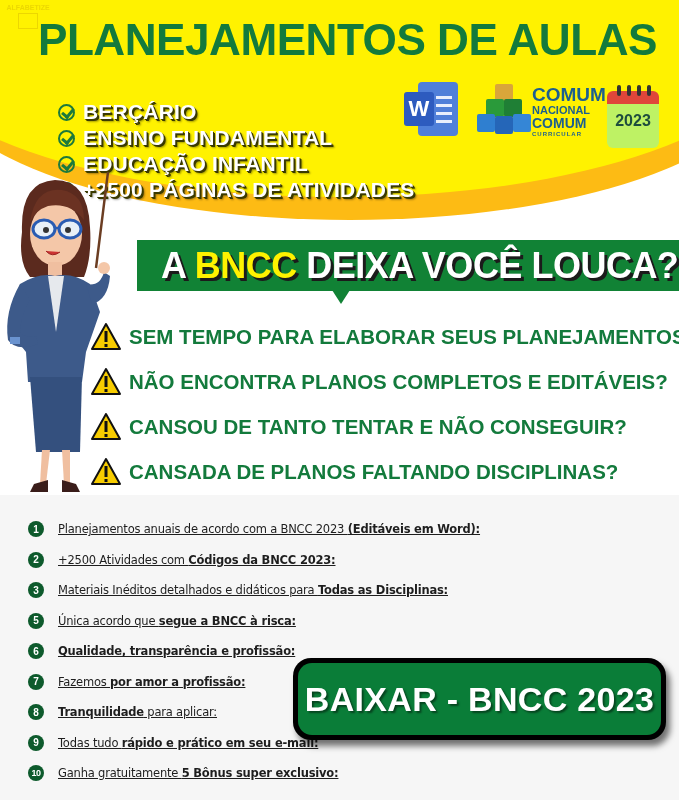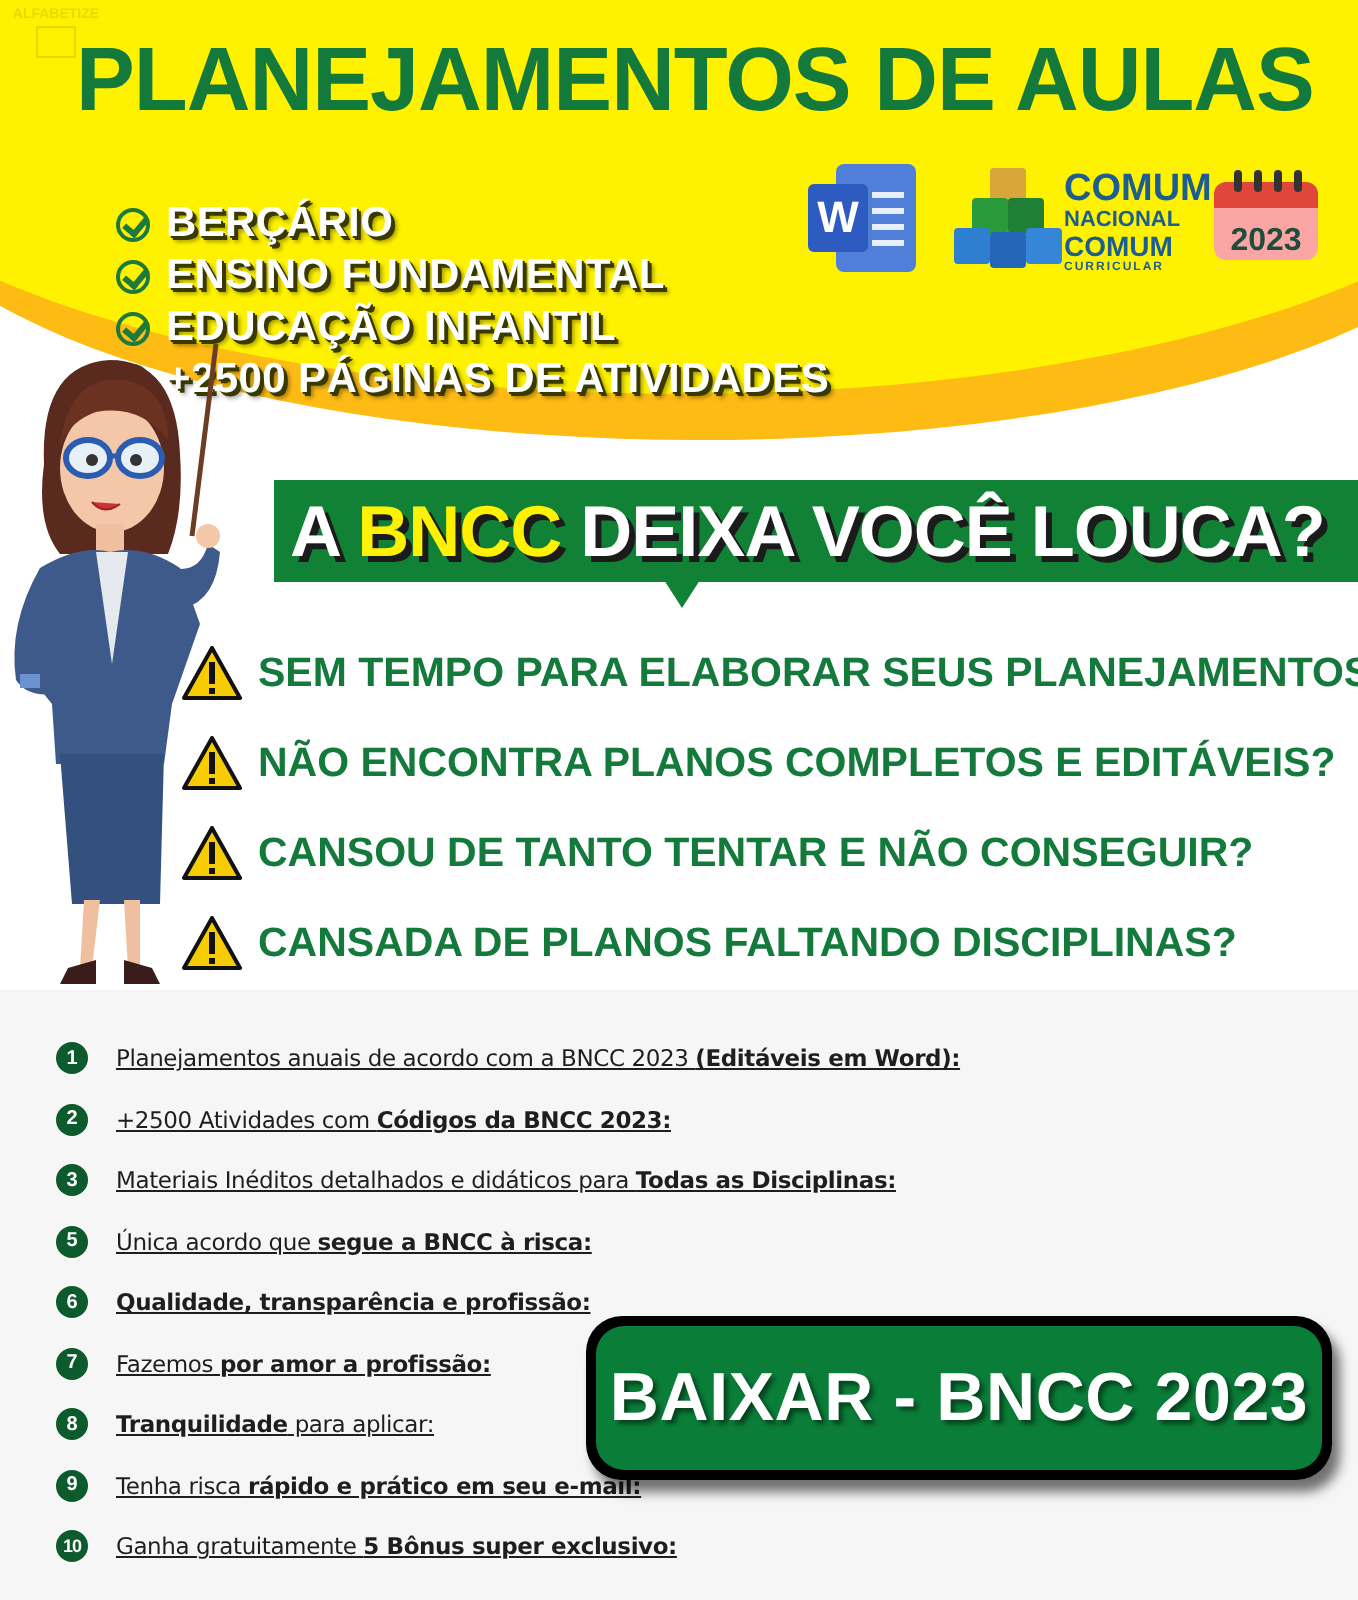--- a/index.html
+++ b/index.html
@@ -32,28 +32,28 @@
   .bncc-logo { position: absolute; left: 476px; top: 82px; width: 120px; height: 58px; z-index: 3; }
   .cube { position: absolute; width: 18px; height: 18px; border-radius: 2px; }
   .bncc-text { position: absolute; left: 56px; top: 3px; color: #1c5f8f; font-weight: 900; line-height: 1; }
   .bncc-text .b1 { font-size: 19px; display: block; }
   .bncc-text .b2 { font-size: 11px; display: block; margin-top: 1px; }
   .bncc-text .b3 { font-size: 14px; display: block; }
   .bncc-text .b4 { font-size: 6px; display: block; letter-spacing: 1px; margin-top: 1px; }
 
   .cal-icon { position: absolute; left: 607px; top: 85px; width: 52px; height: 52px; z-index: 3; }
   .cal-icon .top { position: absolute; left: 0; top: 6px; width: 52px; height: 13px; background: #e0463a; border-radius: 6px 6px 0 0; }
-  .cal-icon .body { position: absolute; left: 0; top: 19px; width: 52px; height: 26px; background: #fca5a5; border-radius: 0 0 6px 6px; color: #1e4d3d; font-weight: 900; font-size: 16px; text-align: center; line-height: 33px; }
+  .cal-icon .body { position: absolute; left: 0; top: 19px; width: 52px; height: 44px; background: #bef264; border-radius: 0 0 6px 6px; color: #1e4d3d; font-weight: 900; font-size: 16px; text-align: center; line-height: 33px; }
   .cal-icon .ring { position: absolute; top: 0; width: 4px; height: 11px; background: #333; border-radius: 2px; }
 
   
   .teacher { position: absolute; left: 0; top: 172px; width: 130px; height: 322px; z-index: 4; }
 
   
-  .banner { position: absolute; left: 137px; top: 240px; width: 542px; height: 51px; background: #118235; z-index: 3; display: flex; align-items: center; padding-left: 8px; }
+  .banner { position: absolute; left: 137px; top: 240px; width: 542px; height: 51px; background: #118235; z-index: 3; display: flex; align-items: center; padding-left: 24px; }
   .banner-tail { position: absolute; left: 332px; top: 290px; width: 0; height: 0; border-left: 9px solid transparent; border-right: 9px solid transparent; border-top: 14px solid #118235; z-index: 3; }
   .banner-text { font-weight: 900; font-size: 36px; color: #fff; letter-spacing: -0.5px; white-space: nowrap; text-shadow: 3px 3px 0 #1b1b1b; }
   .banner-text .hl { color: #fff200; }
 
   
   .questions { position: absolute; left: 91px; top: 314px; z-index: 3; }
   .question { display: flex; align-items: center; height: 45px; margin-bottom: 0; }
   .warn { width: 30px; height: 27px; margin-right: 8px; }
   .qtext { font-weight: 900; font-size: 20.5px; color: #137a3c; white-space: nowrap; letter-spacing: 0px; }
 
@@ -242,21 +242,21 @@
   <div class="benefit">
     <span class="num">7</span>
     <span class="btext"><span>Fazemos </span><b>por amor a profissão:</b><span></span></span>
   </div>
   <div class="benefit">
     <span class="num">8</span>
     <span class="btext"><span></span><b>Tranquilidade</b><span> para aplicar:</span></span>
   </div>
   <div class="benefit">
     <span class="num">9</span>
-    <span class="btext"><span>Tenha risca </span><b>rápido e prático em seu e-mail:</b><span></span></span>
+    <span class="btext"><span>Todas tudo </span><b>rápido e prático em seu e-mail:</b><span></span></span>
   </div>
   <div class="benefit">
     <span class="num wide">10</span>
     <span class="btext"><span>Ganha gratuitamente </span><b>5 Bônus super exclusivo:</b><span></span></span>
   </div>
 </div>
 
 <div class="cta-wrap">
   <button class="cta">BAIXAR - BNCC 2023</button>
 </div>

